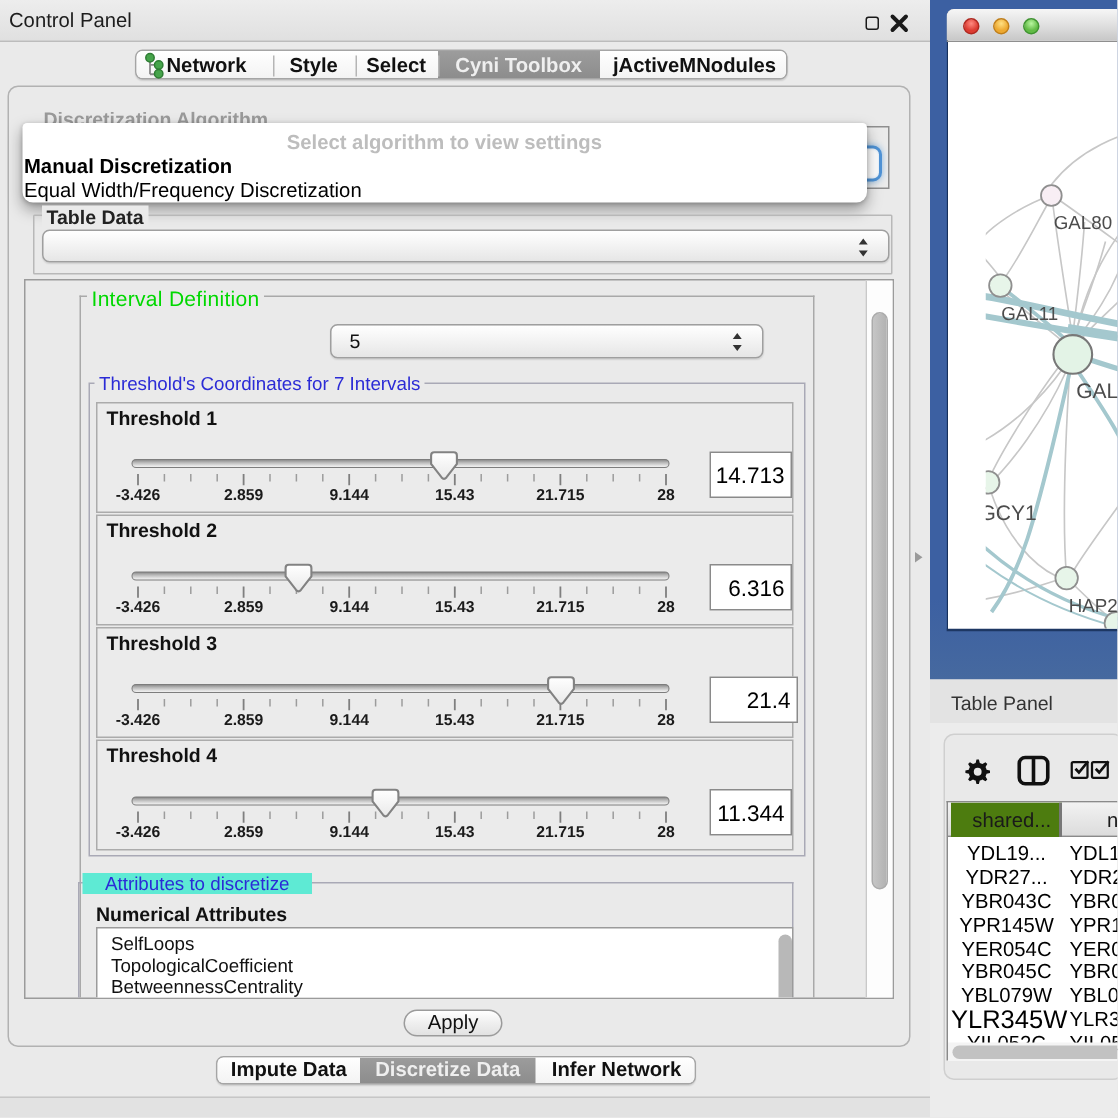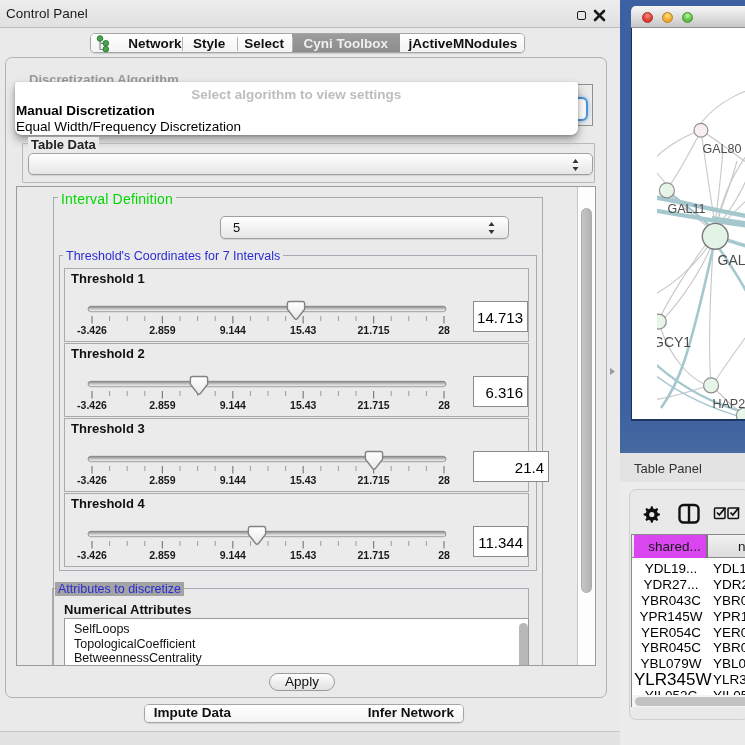--- a/index.html
+++ b/index.html
@@ -86,21 +86,21 @@
 <line x1="48" y1="2" x2="48" y2="19.5" stroke="#111" stroke-width="2.4"></line>
 <g stroke="#111" stroke-width="1.5" fill="none">
 <rect x="73.5" y="5" width="10.5" height="10.5" rx="1"></rect>
 <path d="M 76,9.5 L 78.3,12 L 84.5,4.5" stroke-width="1.8"></path>
 <rect x="87" y="5" width="10.5" height="10.5" rx="1"></rect>
 <path d="M 89.5,9.5 L 91.8,12 L 98,4.5" stroke-width="1.8"></path>
 </g>
 </svg>
 <div class="abs" style="left:631px;top:534px;width:114px;height:173px;background:#fff;border-top:1px solid #8a8a8a;border-left:1px solid #8a8a8a;overflow:hidden;">
 <div class="abs" style="left:0;top:0;width:200px;height:23px;background:linear-gradient(#f2f2f2,#dcdcdc);border-bottom:1px solid #8a8a8a;"></div>
-<div class="abs" style="left:2px;top:0px;width:74px;height:23px;background:#d946ef;border-right:2px solid #777;font-size:13.5px;color:#1a1a1a;text-align:center;line-height:23px;padding-left:9px;">shared...</div>
+<div class="abs" style="left:2px;top:0px;width:74px;height:23px;background:#4d7c0f;border-right:2px solid #777;font-size:13.5px;color:#1a1a1a;text-align:center;line-height:23px;padding-left:9px;">shared...</div>
 <div class="abs" style="left:106px;top:0px;width:40px;height:23px;font-size:13.5px;color:#1a1a1a;line-height:23px;">na</div>
 <div class="abs" style="left:2px;top:26.3px;width:74px;height:15.8px;font-size:13.5px;color:#000;text-align:center;line-height:15.2px;">YDL19...</div>
 <div class="abs" style="left:81px;top:26.3px;width:40px;height:15.8px;font-size:13.5px;color:#000;line-height:15.2px;">YDL19</div>
 <div class="abs" style="left:2px;top:42.1px;width:74px;height:15.8px;font-size:13.5px;color:#000;text-align:center;line-height:15.2px;">YDR27...</div>
 <div class="abs" style="left:81px;top:42.1px;width:40px;height:15.8px;font-size:13.5px;color:#000;line-height:15.2px;">YDR27</div>
 <div class="abs" style="left:2px;top:57.900000000000006px;width:74px;height:15.8px;font-size:13.5px;color:#000;text-align:center;line-height:15.2px;">YBR043C</div>
 <div class="abs" style="left:81px;top:57.900000000000006px;width:40px;height:15.8px;font-size:13.5px;color:#000;line-height:15.2px;">YBR04</div>
 <div class="abs" style="left:2px;top:73.7px;width:74px;height:15.8px;font-size:13.5px;color:#000;text-align:center;line-height:15.2px;">YPR145W</div>
 <div class="abs" style="left:81px;top:73.7px;width:40px;height:15.8px;font-size:13.5px;color:#000;line-height:15.2px;">YPR14</div>
 <div class="abs" style="left:2px;top:89.5px;width:74px;height:15.8px;font-size:13.5px;color:#000;text-align:center;line-height:15.2px;">YER054C</div>
@@ -118,21 +118,21 @@
 </div>
 <div class="abs" style="left:0;top:0;width:620px;height:745px;background:#eaeaea;"></div>
 <div class="abs" style="left:0;top:0;width:620px;height:28px;background:linear-gradient(#ededed,#e0e0e0);border-bottom:1px solid #bcbcbc;"></div>
 <div class="abs" style="left:6px;top:6px;font-size:13.5px;color:#1d1d1d;">Control Panel</div>
 <div class="abs" style="left:577px;top:11px;width:9px;height:9px;border:1.6px solid #1a1a1a;border-radius:2px;"></div>
 <svg class="abs" style="left:593px;top:9px;" width="13" height="13">
     <path d="M 2,2 L 11,11 M 11,2 L 2,11" stroke="#1a1a1a" stroke-width="2.6" stroke-linecap="round"></path>
   </svg>
 <div class="abs" style="left:90px;top:33px;width:435px;height:20px;background:#fff;border:1px solid #a5a5a5;border-radius:5px;box-shadow:0 1px 1px rgba(0,0,0,0.12);overflow:hidden;">
 <div class="abs" style="left:0;top:0;width:100%;height:100%;background:linear-gradient(#ffffff,#f3f3f3);"></div>
-<div class="abs" style="left:0px;top:0;width:90.6px;height:20px;color:#111;font-size:13.5px;font-weight:bold;text-align:right;line-height:19px;padding-left:20px;">Network</div>
+<div class="abs" style="left:0px;top:0;width:90.6px;height:20px;color:#111;font-size:13.5px;font-weight:bold;text-align:left;line-height:19px;padding-left:20px;">Network</div>
 <div class="abs" style="left:90.6px;top:0;width:55px;height:20px;color:#111;font-size:13.5px;font-weight:bold;text-align:center;line-height:19px;padding-left:0px;">Style</div>
 <div class="abs" style="left:145.6px;top:0;width:55px;height:20px;color:#111;font-size:13.5px;font-weight:bold;text-align:center;line-height:19px;padding-left:0px;">Select</div>
 <div class="abs" style="left:200.6px;top:0;width:108.4px;height:20px;background:linear-gradient(#9c9c9c,#8b8b8b);color:#efefef;font-size:13.5px;font-weight:bold;text-align:center;line-height:19px;padding-left:0px;">Cyni Toolbox</div>
 <div class="abs" style="left:309px;top:0;width:126px;height:20px;color:#111;font-size:13.5px;font-weight:bold;text-align:center;line-height:19px;padding-left:0px;">jActiveMNodules</div>
 <div class="abs" style="left:90.6px;top:3px;width:1px;height:14px;background:#b5b5b5;"></div>
 <div class="abs" style="left:145.6px;top:3px;width:1px;height:14px;background:#b5b5b5;"></div>
 <div class="abs" style="left:200.6px;top:3px;width:1px;height:14px;background:#b5b5b5;"></div>
 </div>
 <svg class="abs" style="left:95px;top:33px;" width="15" height="20" viewBox="0 0 15 20">
 <path d="M 5,6 L 5,16.5 M 5,10.3 L 10.8,10.3 M 5,16.5 L 10.8,16.5" stroke="#8a8a8a" stroke-width="1.2" fill="none"></path>
@@ -302,21 +302,21 @@
 <line x1="361.4" y1="19" x2="361.4" y2="24" stroke="#9c9c9c" stroke-width="1"></line>
 <line x1="379.0" y1="19" x2="379.0" y2="26.5" stroke="#7f7f7f" stroke-width="1.2"></line>
 <path d="M 302.5,4.5 L 315.5,4.5 Q 317.6,4.5 317.6,6.6 L 317.6,12.3 L 310.6,21.3 Q 309,23.2 307.4,21.3 L 300.4,12.3 L 300.4,6.6 Q 300.4,4.5 302.5,4.5 Z" fill="url(#th3)" stroke="#828282" stroke-width="1.4"></path>
 </svg>
 <div class="abs" style="left:27.0px;top:55px;transform:translateX(-50%);font-size:10.5px;font-weight:bold;color:#1a1a1a;white-space:nowrap;">-3.426</div>
 <div class="abs" style="left:97.4px;top:55px;transform:translateX(-50%);font-size:10.5px;font-weight:bold;color:#1a1a1a;white-space:nowrap;">2.859</div>
 <div class="abs" style="left:167.8px;top:55px;transform:translateX(-50%);font-size:10.5px;font-weight:bold;color:#1a1a1a;white-space:nowrap;">9.144</div>
 <div class="abs" style="left:238.2px;top:55px;transform:translateX(-50%);font-size:10.5px;font-weight:bold;color:#1a1a1a;white-space:nowrap;">15.43</div>
 <div class="abs" style="left:308.6px;top:55px;transform:translateX(-50%);font-size:10.5px;font-weight:bold;color:#1a1a1a;white-space:nowrap;">21.715</div>
 <div class="abs" style="left:379.0px;top:55px;transform:translateX(-50%);font-size:10.5px;font-weight:bold;color:#1a1a1a;white-space:nowrap;">28</div>
-<div class="abs" style="left:408px;top:32px;width:76px;height:31px;background:#fff;border:1.5px solid #8a8a8a;font-size:15px;color:#000;text-align:right;line-height:31px;padding-right:4px;">21.4</div>
+<div class="abs" style="left:408px;top:32px;width:59px;height:31px;background:#fff;border:1.5px solid #8a8a8a;font-size:15px;color:#000;text-align:right;line-height:31px;padding-right:4px;">21.4</div>
 </div>
 <div class="abs" style="left:47px;top:306px;width:465px;height:74px;background:#ebebeb;border:1px solid #ababab;">
 <div class="abs" style="left:6px;top:1.5px;font-size:13px;font-weight:bold;color:#111;">Threshold 4</div>
 <svg class="abs" style="left:0;top:28px;" width="465" height="30" viewBox="0 0 465 30">
 <defs>
           <linearGradient id="tg4" x1="0" y1="0" x2="0" y2="1">
             <stop offset="0" stop-color="#838383"></stop>
             <stop offset="0.35" stop-color="#b5b5b5"></stop>
             <stop offset="0.75" stop-color="#e2e2e2"></stop>
             <stop offset="1" stop-color="#f6f6f6"></stop>
@@ -352,34 +352,35 @@
 </svg>
 <div class="abs" style="left:27.0px;top:55px;transform:translateX(-50%);font-size:10.5px;font-weight:bold;color:#1a1a1a;white-space:nowrap;">-3.426</div>
 <div class="abs" style="left:97.4px;top:55px;transform:translateX(-50%);font-size:10.5px;font-weight:bold;color:#1a1a1a;white-space:nowrap;">2.859</div>
 <div class="abs" style="left:167.8px;top:55px;transform:translateX(-50%);font-size:10.5px;font-weight:bold;color:#1a1a1a;white-space:nowrap;">9.144</div>
 <div class="abs" style="left:238.2px;top:55px;transform:translateX(-50%);font-size:10.5px;font-weight:bold;color:#1a1a1a;white-space:nowrap;">15.43</div>
 <div class="abs" style="left:308.6px;top:55px;transform:translateX(-50%);font-size:10.5px;font-weight:bold;color:#1a1a1a;white-space:nowrap;">21.715</div>
 <div class="abs" style="left:379.0px;top:55px;transform:translateX(-50%);font-size:10.5px;font-weight:bold;color:#1a1a1a;white-space:nowrap;">28</div>
 <div class="abs" style="left:408px;top:32px;width:55px;height:31px;background:#fff;border:1.5px solid #8a8a8a;font-size:15px;color:#000;text-align:right;line-height:31px;padding-right:4px;">11.344</div>
 </div>
 <div class="abs" style="left:35px;top:401px;width:477px;height:95px;border:1px solid #a9a9b6;border-bottom:none;"></div>
-<div class="abs" style="left:38px;top:394.5px;background:#a3a3a3;padding:0 3px;font-size:12.5px;color:#2b2bd6;">Attributes to discretize</div>
+<div class="abs" style="left:38px;top:394.5px;background:#5eead4;padding:0 15px;font-size:12.5px;color:#2b2bd6;">Attributes to discretize</div>
 <div class="abs" style="left:47px;top:415px;font-size:13px;font-weight:bold;color:#111;">Numerical Attributes</div>
 <div class="abs" style="left:47px;top:431px;width:465px;height:70px;background:#fff;border:1px solid #9b9b9b;">
 <div class="abs" style="left:9px;top:3.0px;font-size:12.5px;color:#111;">SelfLoops</div>
 <div class="abs" style="left:9px;top:17.6px;font-size:12.5px;color:#111;">TopologicalCoefficient</div>
 <div class="abs" style="left:9px;top:32.2px;font-size:12.5px;color:#111;">BetweennessCentrality</div>
 <div class="abs" style="left:9px;top:46.8px;font-size:12.5px;color:#111;">ClusteringCoefficient</div>
 <div class="abs" style="left:454px;top:4px;width:8.5px;height:70px;background:#b8b8b8;border-radius:4.5px;"></div>
 </div>
 <div class="abs" style="left:560px;top:0;width:20px;height:480px;background:#fdfdfd;border-left:1px solid #c9c9c9;"></div>
 <div class="abs" style="left:564px;top:21px;width:11px;height:385px;background:linear-gradient(90deg,#c6c6c6,#b2b2b2);border:1px solid #ababab;border-radius:6px;"></div>
 </div>
 <div class="abs" style="left:269px;top:672.5px;width:66px;height:18px;background:linear-gradient(#ffffff,#efefef 50%,#e2e2e2);border:1px solid #9b9b9b;border-radius:9px;font-size:13.5px;color:#111;text-align:center;line-height:16px;">Apply</div>
 <div class="abs" style="left:144px;top:704px;width:320px;height:19px;background:#fff;border:1px solid #a5a5a5;border-radius:5px;box-shadow:0 1px 1px rgba(0,0,0,0.12);overflow:hidden;">
 <div class="abs" style="left:0;top:0;width:100%;height:100%;background:linear-gradient(#ffffff,#f3f3f3);"></div>
 <div class="abs" style="left:0px;top:0;width:95px;height:19px;color:#111;font-size:13.5px;font-weight:bold;text-align:center;line-height:16.5px;">Impute Data</div>
+<div class="abs" style="left:95px;top:0;width:117px;height:19px;background:linear-gradient(#9c9c9c,#8b8b8b);color:#efefef;font-size:13.5px;font-weight:bold;text-align:center;line-height:16.5px;">Discretize Data</div>
 <div class="abs" style="left:212px;top:0;width:108px;height:19px;color:#111;font-size:13.5px;font-weight:bold;text-align:center;line-height:16.5px;">Infer Network</div>
 </div>
 <div class="abs" style="left:0;top:731px;width:620px;height:14px;background:#e2e2e2;border-top:1px solid #c6c6c6;"></div>
 <svg class="abs" style="left:608px;top:367px;" width="8" height="9">
     <path d="M 2,1 L 7,4.5 L 2,8 Z" fill="#9a9a9a"></path>
   </svg>
 
 </body></html>

